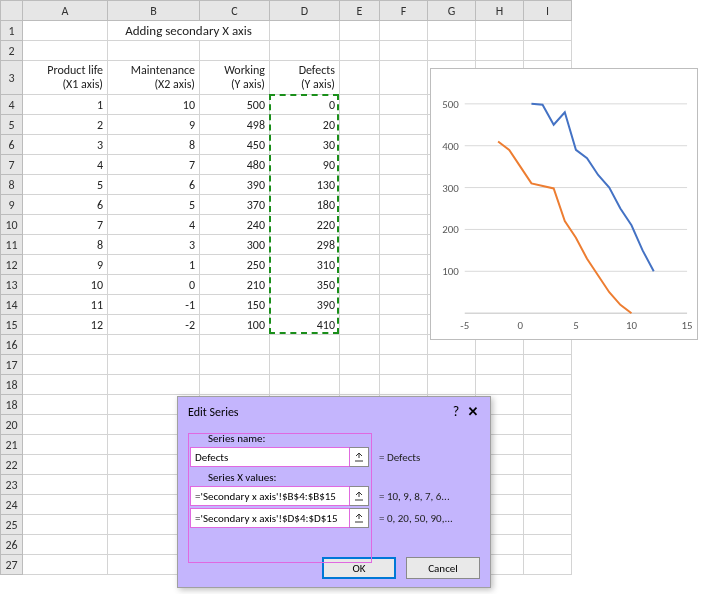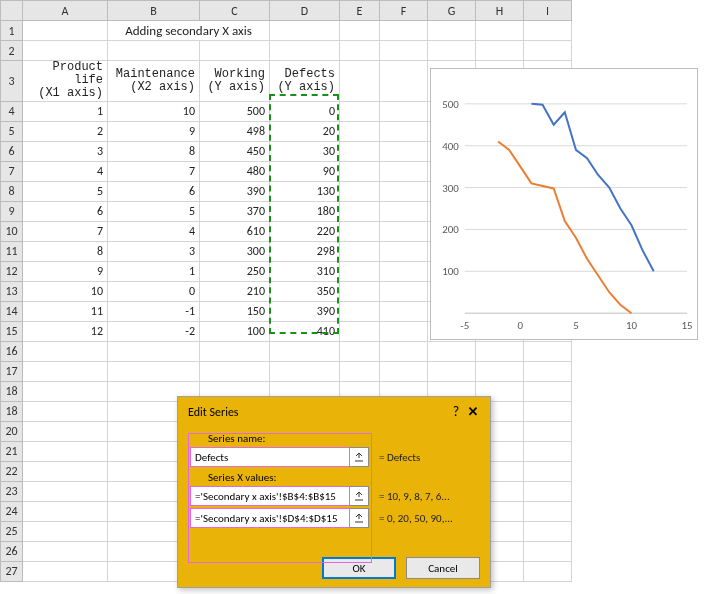--- a/index.html
+++ b/index.html
@@ -38,21 +38,21 @@
   .colA { width: 85px; }
   .colB { width: 92px; }
   .colC { width: 70px; }
   .colD { width: 70px; }
   .colE { width: 40px; }
   .colF { width: 48px; }
   .colG { width: 48px; }
   .colH { width: 48px; }
   .colI { width: 48px; }
   .title-cell { text-align: center !important; font-weight: bold; font-size: 13px; }
-  .hdr-cell { text-align: right; font-weight: bold; line-height: 1.1; padding: 2px 2px; font-family: Liberation Mono, monospace; }
+  .hdr-cell { text-align: right; font-weight: bold; line-height: 1.1; padding: 2px 2px; }
   .two-line { height: 34px; }
   .sel-dash {
     position: absolute;
     border: 2px dashed #1a8f1a;
     pointer-events: none;
   }
   
   .chart {
     position: absolute;
     left: 430px; top: 68px;
@@ -64,21 +64,21 @@
   .ax-label { font-size: 11px; fill: #595959; }
   .plot-grid line { stroke: #d9d9d9; stroke-width: 1; }
   .axis line { stroke: #bfbfbf; stroke-width: 1; }
   .series1 { stroke: #4472c4; stroke-width: 2; fill: none; }
   .series2 { stroke: #ed7d31; stroke-width: 2; fill: none; }
   
   .dialog {
     position: absolute;
     left: 177px; top: 396px;
     width: 314px; height: 192px;
-    background: #eab308;
+    background: #c4b5fd;
     border: 1px solid #a0a0a0;
     box-shadow: 2px 2px 6px rgba(0,0,0,0.25);
     font-size: 11px;
   }
   .dlg-title {
     padding: 6px 8px 4px 10px;
     display: flex;
     align-items: center;
   }
   .dlg-title .t { flex: 1; font-size: 12px; }
@@ -248,21 +248,21 @@
         <td class="colE"></td>
         <td class="colF"></td>
         <td class="colG"></td>
         <td class="colH"></td>
         <td class="colI"></td>
       </tr>
       <tr>
         <th class="rowhdr">10</th>
         <td class="colA">7</td>
         <td class="colB">4</td>
-        <td class="colC">610</td>
+        <td class="colC">240</td>
         <td class="colD">220</td>
         <td class="colE"></td>
         <td class="colF"></td>
         <td class="colG"></td>
         <td class="colH"></td>
         <td class="colI"></td>
       </tr>
       <tr>
         <th class="rowhdr">11</th>
         <td class="colA">8</td>

